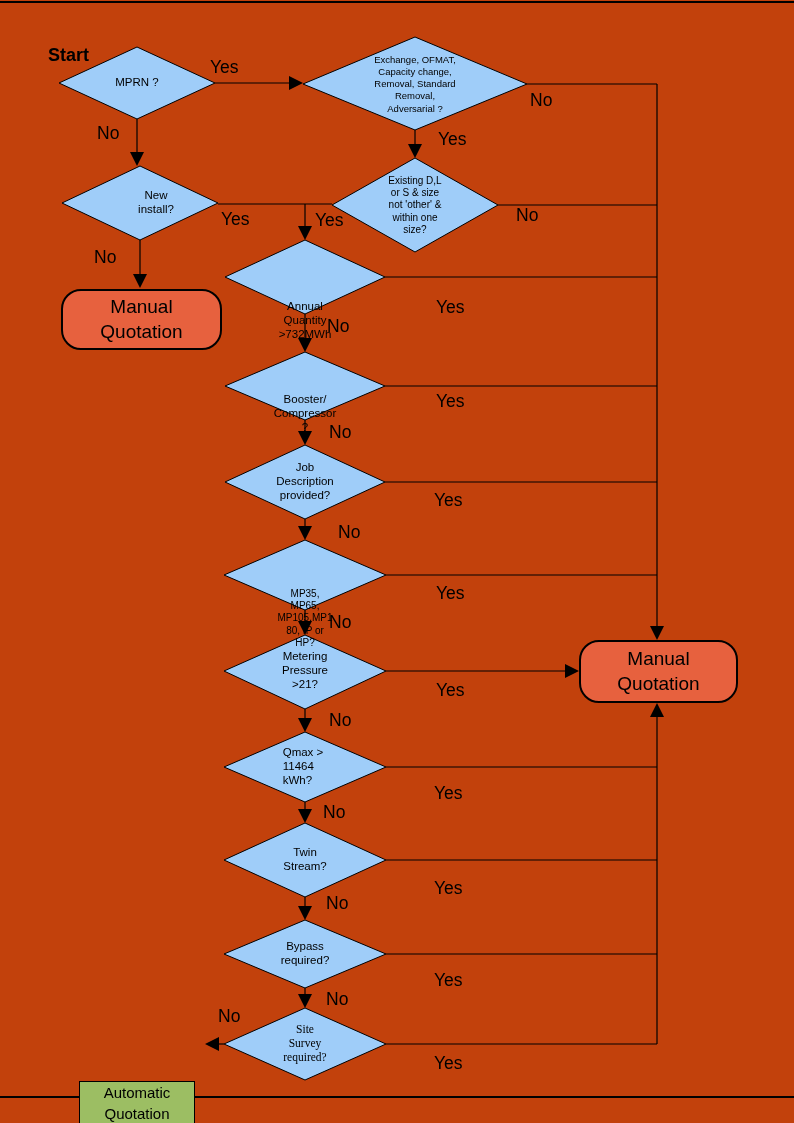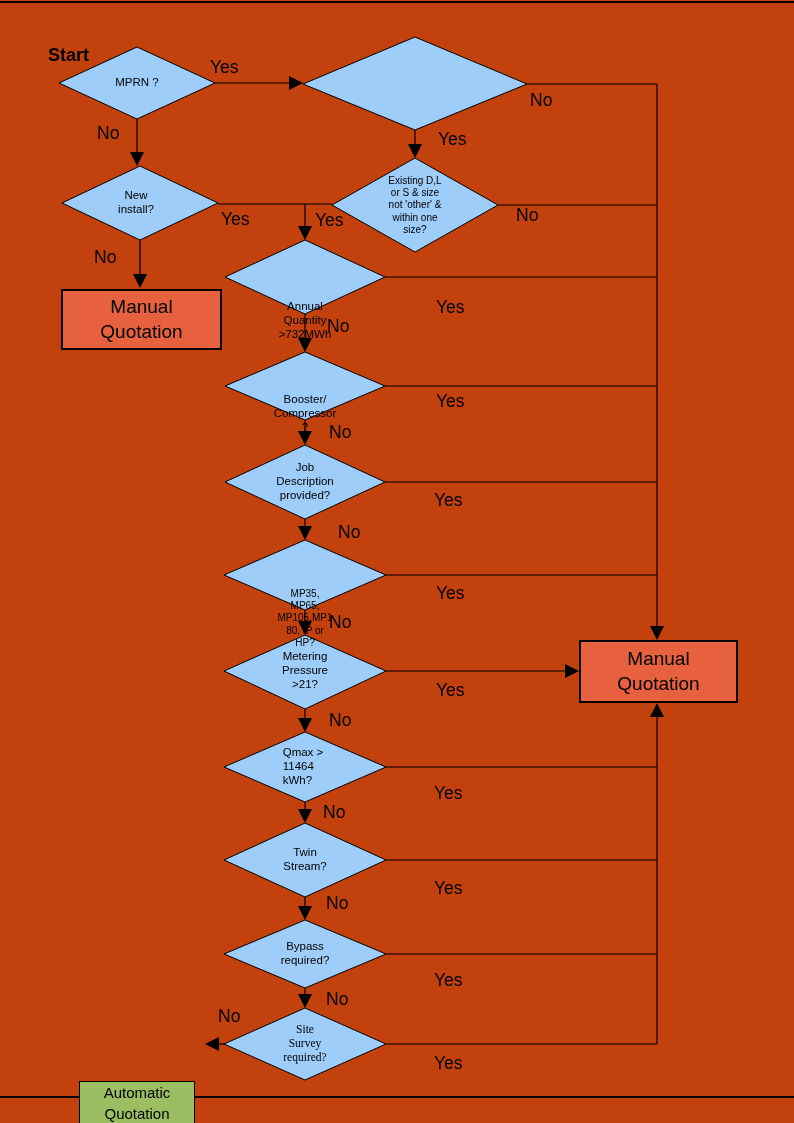--- a/index.html
+++ b/index.html
@@ -12,21 +12,21 @@
   .arrow{fill:#000;stroke:none;}
   .d{position:absolute;transform:translate(-50%,-50%);text-align:center;white-space:pre-line;
      font-size:11.5px;line-height:1.2;}
   .d.small{font-size:10px;line-height:1.22;}
   .d.xsmall{font-size:9.5px;line-height:1.28;}
   .d.leftalign{text-align:left;}
   .lbl{position:absolute;font-size:17.5px;line-height:1;}
   .start{position:absolute;font-size:18px;font-weight:bold;line-height:1;}
   .box{position:absolute;display:flex;align-items:center;justify-content:center;
        text-align:center;white-space:pre-line;border:2px solid #000;box-sizing:border-box;}
-  .box.manual{background:var(--color-manual-fill,#E7613E);font-size:19px;line-height:1.3;}
+  .box.manual{background:var(--color-manual-fill,#E7613E);font-size:19px;line-height:1.3;border-radius:20px;}
   .box.auto{background:var(--color-automatic-fill,#9CBE63);font-size:15px;line-height:1.35;border-width:1.5px;}
 </style>
 </head>
 <body>
 
 <div class="canvas">
 
   <svg class="layer" width="794" height="1123" viewBox="0 0 794 1123">
 
     <line class="rule" x1="0" y1="2" x2="794" y2="2"></line>
@@ -96,21 +96,26 @@
       <polygon class="diamond" points="224,767 305,732 386,767 305,802"></polygon>
       <polygon class="diamond" points="224,860 305,823 386,860 305,897"></polygon>
       <polygon class="diamond" points="224,954 305,920 386,954 305,988"></polygon>
       <polygon class="diamond" points="224,1044 305,1008 386,1044 305,1080"></polygon>
     </g>
   </svg>
 
   <div class="start" style="left:48px;top:46px;">Start</div>
 
   <div class="d" style="left:137px;top:83px;">MPRN ?</div>
-  <div class="d" style="left:136px;top:203px;">New
+  <div class="d xsmall" style="left:415px;top:84px;">Exchange, OFMAT,
+Capacity change,
+Removal, Standard
+Removal,
+Adversarial ?</div>
+  <div class="d" style="left:156px;top:203px;">New
 install?</div>
   <div class="d small" style="left:415px;top:205px;">Existing D,L
 or S &amp; size
 not 'other' &amp;
 within one
 size?</div>
   <div class="d" style="left:305px;top:277px;margin-top:44px;">Annual
 Quantity
 &gt;732MWh</div>
   <div class="d" style="left:305px;top:386px;margin-top:28px;">Booster/

